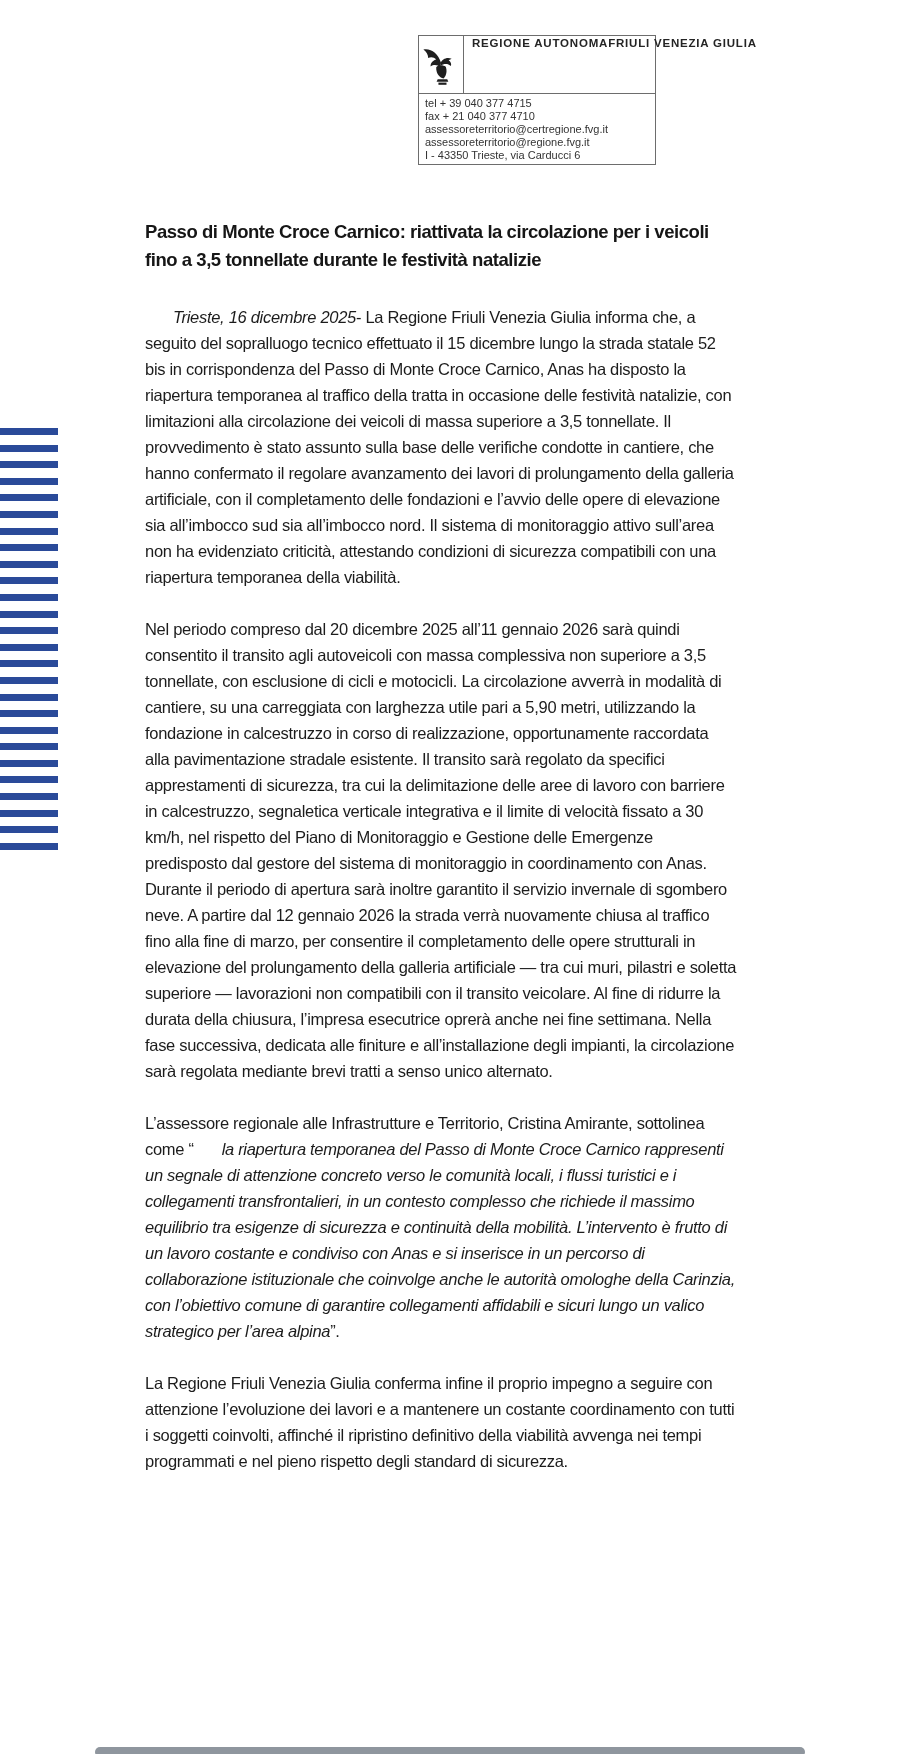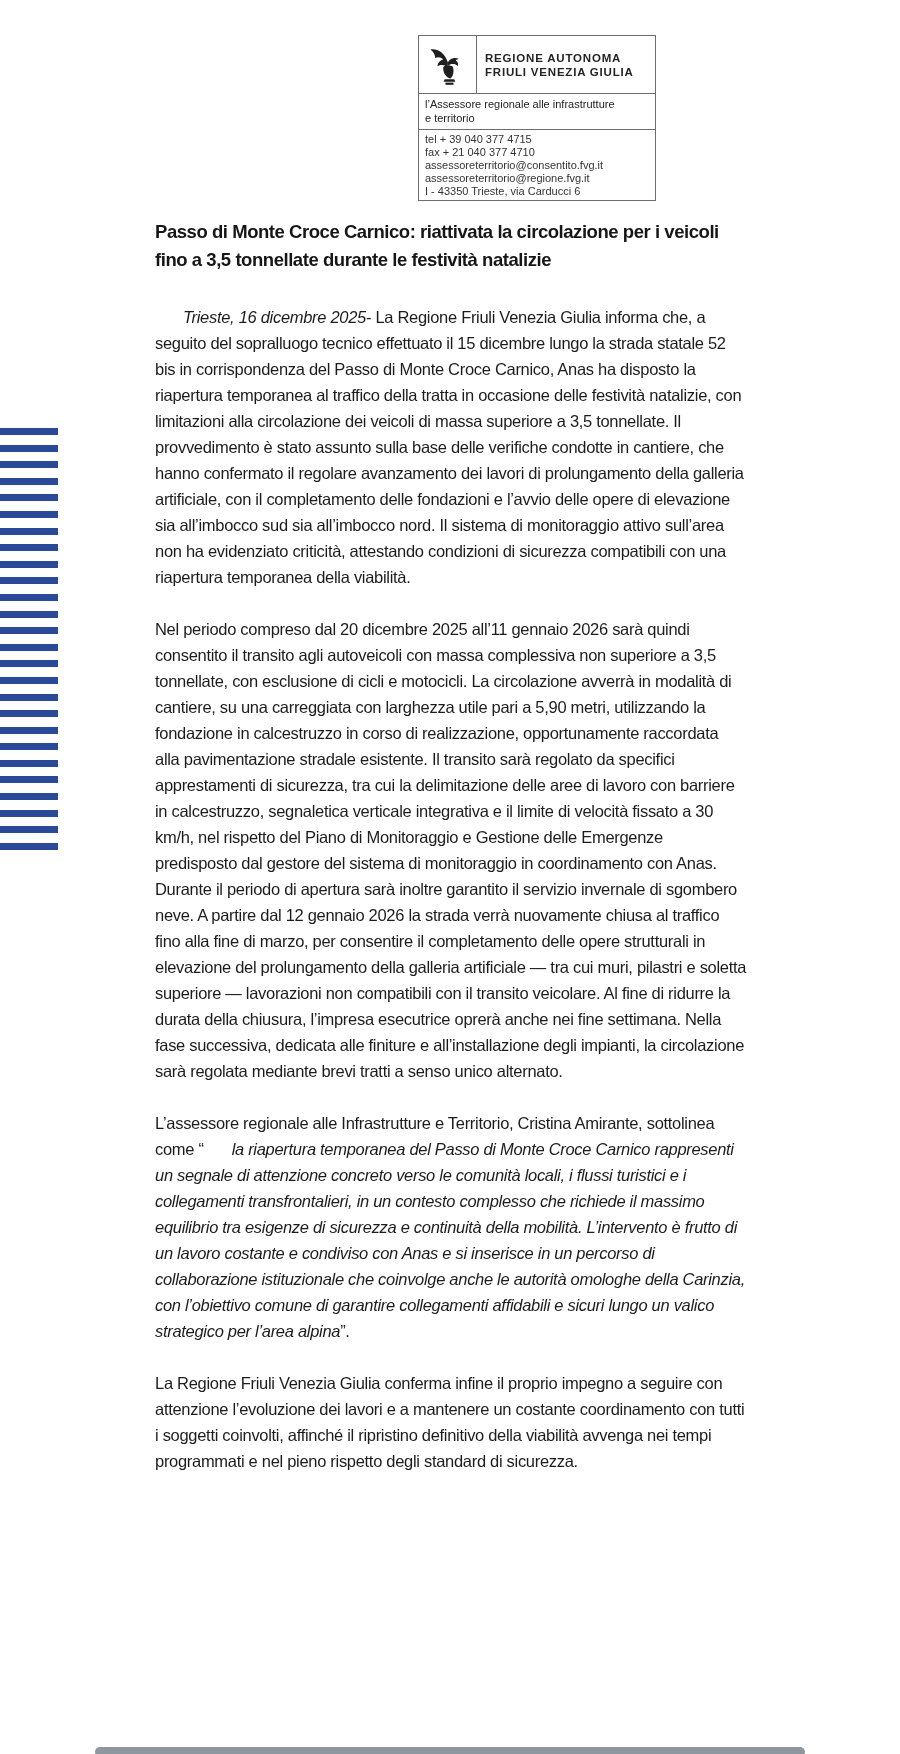--- a/index.html
+++ b/index.html
@@ -8,29 +8,29 @@
 
   
   .letterhead{
     position:absolute; left:418px; top:35px; width:238px;
     border:1.5px solid #6d6d6d; background:#fff; color:#2b2b2b;
     box-sizing:border-box;
   }
   .lh-row1{display:flex; height:57px; border-bottom:1px solid #6d6d6d;}
   .lh-eagle{width:57px; border-right:1px solid #6d6d6d; display:flex; align-items:center; justify-content:center;}
   .lh-eagle svg{width:44px; height:46px;}
-  .lh-org{flex:1; display:flex; flex-direction:column; justify-content:center; padding-left:8px;}
+  .lh-org{flex:1; display:flex; justify-content:center; padding-left:8px;}
   .lh-org span{display:block; font-weight:bold; font-size:11.5px; letter-spacing:0.8px; color:#242424; line-height:14px; white-space:nowrap;}
   .lh-row2{height:36px; border-bottom:1px solid #6d6d6d; padding:4px 6px 0 6px; box-sizing:border-box;}
   .lh-row2 span{display:block; font-size:11px; line-height:13.5px; color:#222;}
   .lh-row3{padding:3px 6px 2px 6px;}
   .lh-row3 div{font-size:11px; line-height:13px; color:#333; white-space:nowrap;}
 
   
-  .content{position:absolute; left:155px; top:218px; width:592px; color:#1c1c1c;}
+  .content{position:absolute; left:145px; top:218px; width:592px; color:#1c1c1c;}
   .doc-title{font-weight:bold; font-size:18.5px; line-height:28px; letter-spacing:-0.45px; margin:0 0 30px 0; color:#161616;}
   .doc-title span{display:block; white-space:nowrap;}
   .para{font-size:16.5px; line-height:26px; letter-spacing:-0.3px; margin:0 0 26px 0; text-align:left;}
   .italic{font-style:italic;margin-left:28px;}
 
   
   .stripe-block{position:absolute; left:0; top:428px; width:58px; display:flex; flex-direction:column; gap:9.6px;}
   .stripe{height:7px; width:58px;}
 
   
@@ -54,28 +54,24 @@
 
           <path d="M25.5 49.5 L38.5 49.5 L40 53 L24 53 Z"></path>
           <path d="M26.5 54 L37.5 54 L37.5 57 L26.5 57 Z"></path>
         </svg>
       </div>
       <div class="lh-org">
         <span>REGIONE AUTONOMA</span>
         <span>FRIULI VENEZIA GIULIA</span>
       </div>
     </div>
-    <div class="lh-row2">
-      <span>l’Assessore regionale alle infrastrutture</span>
-      <span>e territorio</span>
-    </div>
     <div class="lh-row3">
       <div>tel + 39 040 377 4715</div>
       <div>fax + 21 040 377 4710</div>
-      <div>assessoreterritorio@consentito.fvg.it</div>
+      <div>assessoreterritorio@certregione.fvg.it</div>
       <div>assessoreterritorio@regione.fvg.it</div>
       <div>I - 43350 Trieste, via Carducci 6</div>
     </div>
   </div>
 
   <div class="stripe-block">
       <div class="stripe" style="background: rgb(42, 74, 153);"></div>
       <div class="stripe" style="background: rgb(42, 74, 153);"></div>
       <div class="stripe" style="background: rgb(42, 74, 153);"></div>
       <div class="stripe" style="background: rgb(42, 74, 153);"></div>

